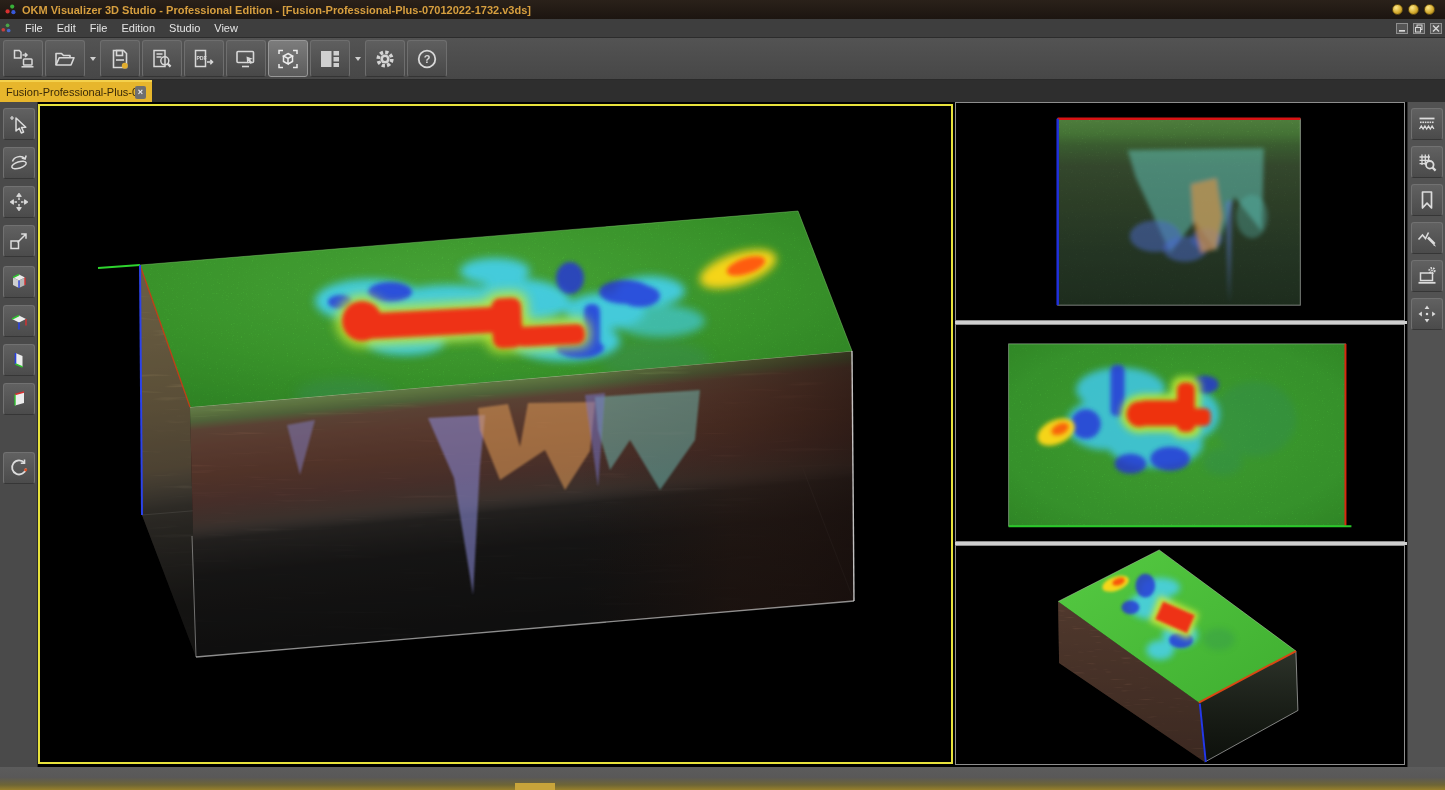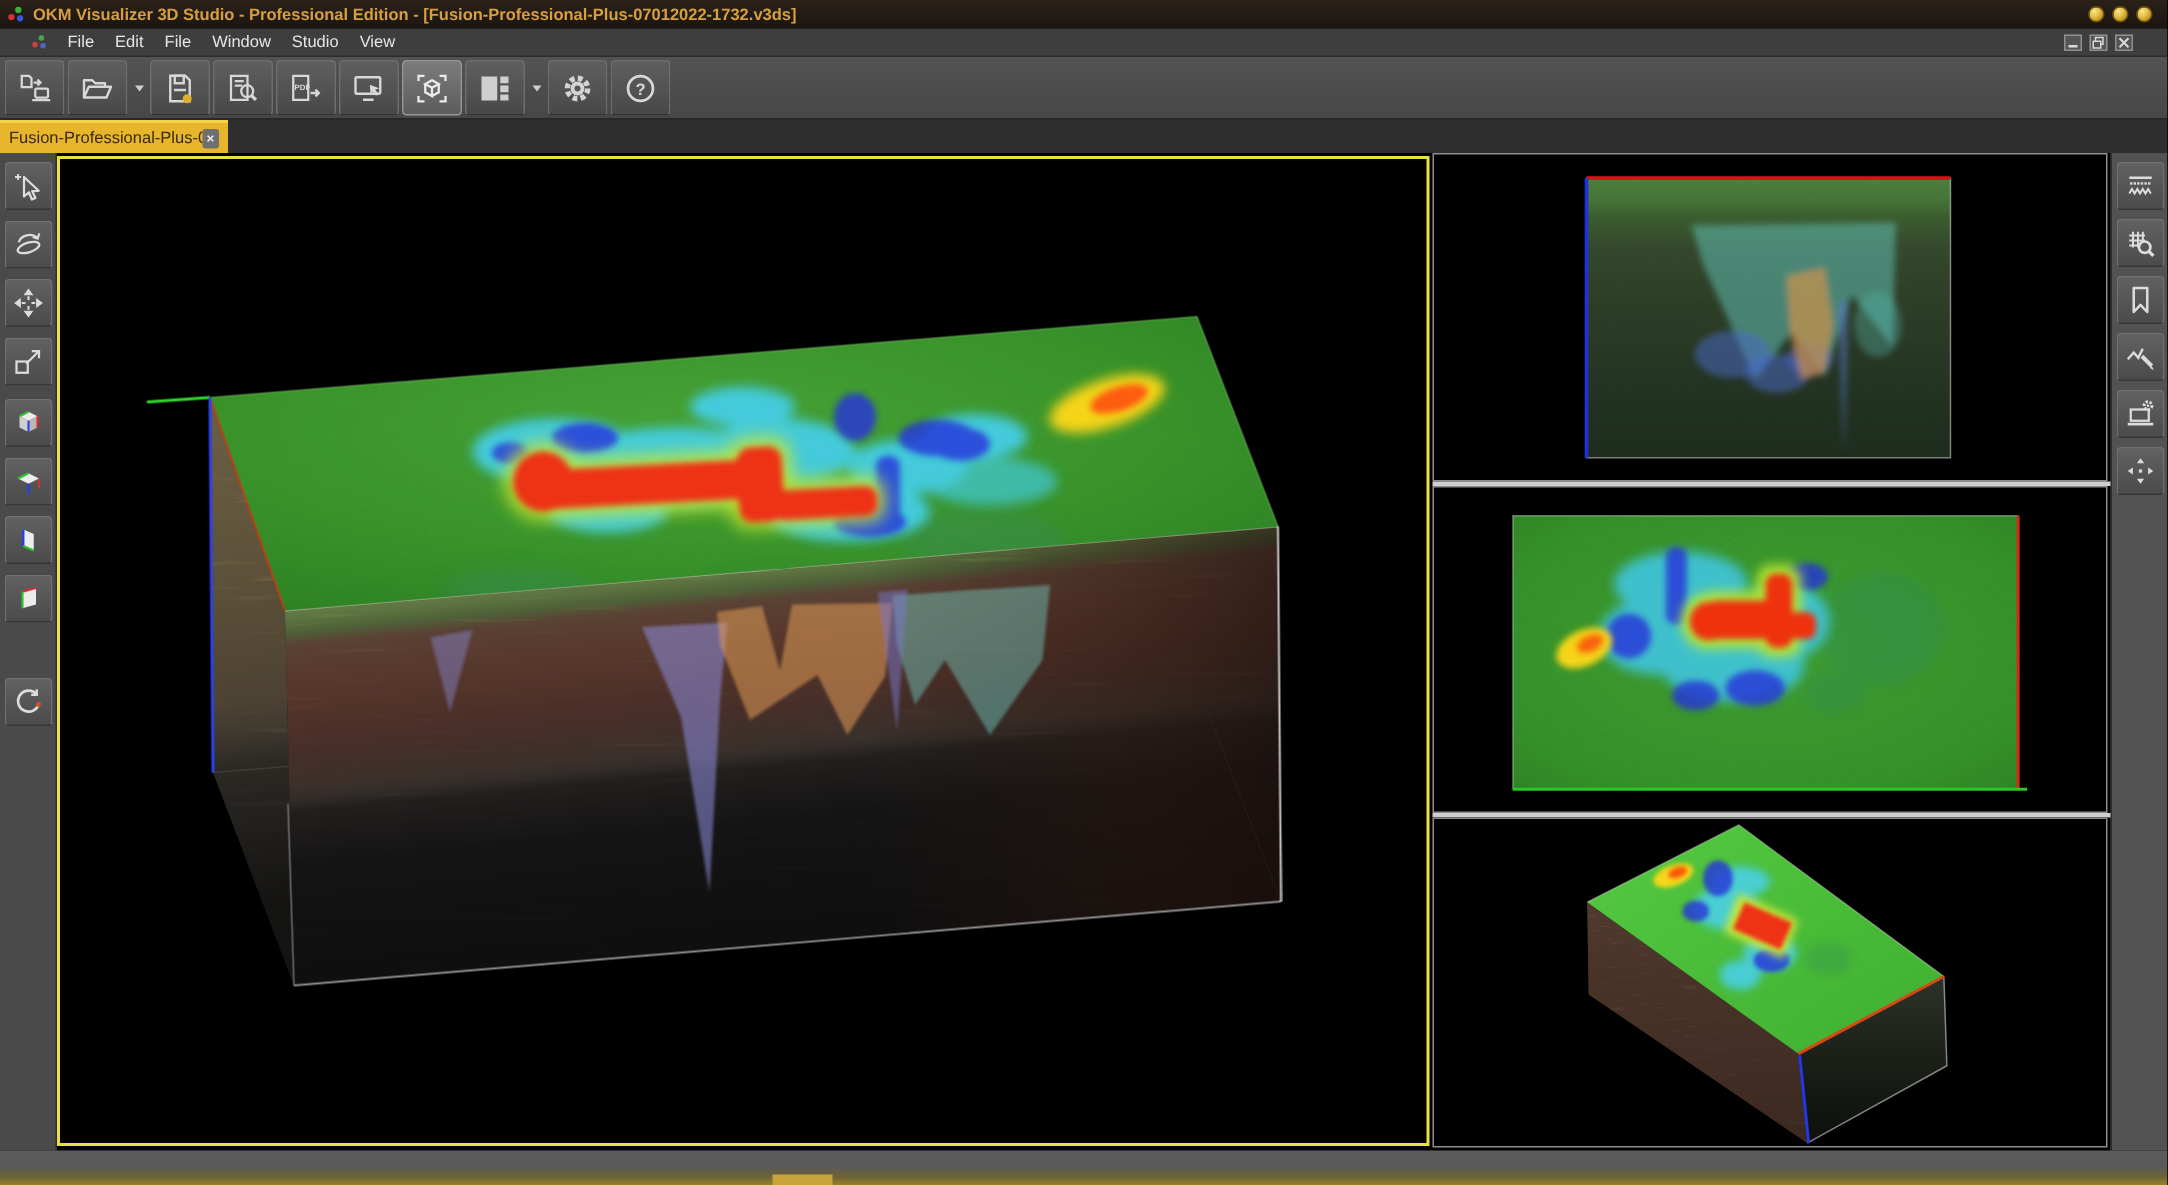--- a/index.html
+++ b/index.html
@@ -13,21 +13,21 @@
   padding:0 4px; }
 .titlebar .logo { width:13px; height:13px; margin-right:5px; flex:0 0 auto; }
 .titlebar .title { color:#d79f3f; font-size:11px; font-weight:bold; white-space:nowrap; }
 .tb-controls { margin-left:auto; display:flex; gap:5px; padding-right:6px; }
 .tbtn { width:11px; height:11px; border-radius:50%;
   background:radial-gradient(circle at 35% 30%, #ffe98a, #d3a92c 60%, #8d6c14);
   border:1px solid #6b5210; }
 
 
 .menubar { position:absolute; left:0; top:19px; width:1445px; height:19px;
-  background:#3e3e3e; display:flex; align-items:center; padding:0 20px;
+  background:#3e3e3e; display:flex; align-items:center; padding:0 0;
   border-bottom:1px solid #2c2c2c; }
 .menubar .mlogo { width:12px; height:12px; margin-right:6px; }
 .menu-item { color:#e6e6e6; font-size:11px; padding:2px 7px; cursor:default; }
 .mb-controls { margin-left:auto; display:flex; gap:5px; padding-right:3px; }
 .wbtn { width:12px; height:11px; background:#555; border:1px solid #8f8f8f;
   display:flex; align-items:center; justify-content:center; }
 
 
 .toolbar { position:absolute; left:0; top:38px; width:1445px; height:42px;
   background:linear-gradient(#535353,#474747); display:flex; align-items:center;
@@ -95,21 +95,21 @@
 
   <div class="menubar">
     <svg class="mlogo" viewBox="0 0 13 13">
       <circle cx="3.6" cy="8.4" r="2" fill="#c84040"></circle>
       <circle cx="8.2" cy="3.6" r="2" fill="#48a848"></circle>
       <circle cx="9.4" cy="9.2" r="2" fill="#4868c8"></circle>
     </svg>
     <span class="menu-item">File</span>
     <span class="menu-item">Edit</span>
     <span class="menu-item">File</span>
-    <span class="menu-item">Window</span>
+    <span class="menu-item">Edition</span>
     <span class="menu-item">Studio</span>
     <span class="menu-item">View</span>
     <span class="mb-controls">
       <span class="wbtn">
         <svg width="10" height="9" viewBox="0 0 10 9">
             <rect x="2" y="6" width="6" height="1.7" fill="#d8d8d8"></rect>
           </svg>
       </span>
       <span class="wbtn">
         <svg width="10" height="9" viewBox="0 0 10 9">

